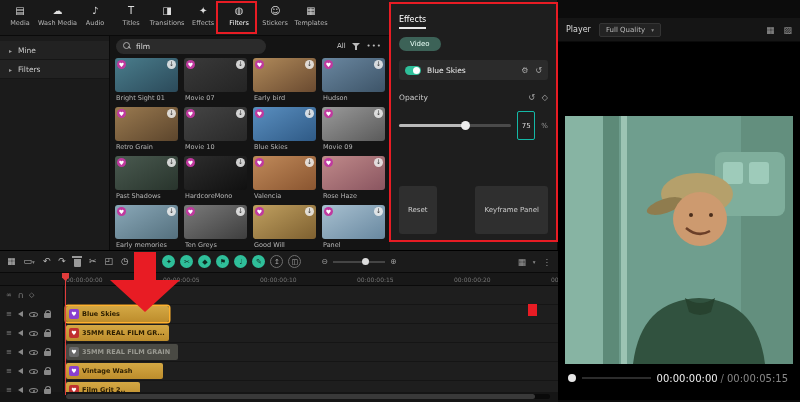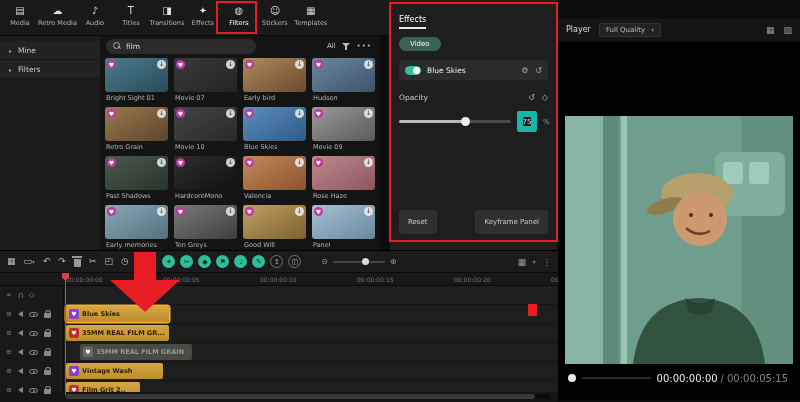--- a/index.html
+++ b/index.html
@@ -12,21 +12,21 @@
   .tab .ticon{font-size:10px;height:12px;line-height:12px;color:#ddd;}
   .tab .tlabel{font-size:6.5px;white-space:nowrap;}
   .tab.active{color:#fff;}
 
   
   #sidebar{position:absolute;left:0;top:36px;width:110px;height:214px;background:#1b1b1b;border-right:1px solid #0a0a0a;padding-top:5px;}
   .side-item{height:19px;display:flex;align-items:center;gap:6px;padding:0 9px;font-size:7.5px;color:#ccc;background:#222;border-bottom:1px solid #161616;}
   .tri{font-size:6px;color:#999;}
 
   
-  #browser{position:absolute;left:100px;top:36px;width:280px;height:214px;background:#141414;}
+  #browser{position:absolute;left:110px;top:36px;width:280px;height:214px;background:#141414;}
   .searchrow{height:20px;display:flex;align-items:center;padding:2px 8px 2px 6px;gap:6px;}
   .searchbox{flex:0 0 150px;height:15px;background:#2b2b2b;border-radius:8px;display:flex;align-items:center;padding:0 7px;gap:5px;}
   .searchbox input{background:transparent;border:none;color:#ddd;font-size:7.5px;width:100%;outline:none;}
   .glass{width:8px;height:8px;position:relative;flex:0 0 auto;}
   .glass::before{content:"";position:absolute;width:5px;height:5px;border:1px solid #aaa;border-radius:50%;}
   .glass::after{content:"";position:absolute;left:5px;top:5px;width:3px;height:1px;background:#aaa;transform:rotate(45deg);}
   .alltxt{margin-left:auto;font-size:7px;color:#ccc;}
   .funnel{position:relative;width:9px;height:9px;}
   .funnel::before{content:"";position:absolute;top:1px;left:0;border-left:4.5px solid transparent;border-right:4.5px solid transparent;border-top:4px solid #bbb;}
   .funnel::after{content:"";position:absolute;top:4px;left:3.5px;width:2px;height:4px;background:#bbb;}
@@ -44,24 +44,24 @@
   .effrow{margin-top:9px;height:20px;background:#2b2b2b;border-radius:3px;display:flex;align-items:center;gap:6px;padding:0 6px;}
   .toggle{width:16px;height:9px;border-radius:5px;background:#2fbf9a;position:relative;flex:0 0 auto;}
   .toggle::after{content:"";position:absolute;right:1px;top:1px;width:7px;height:7px;border-radius:50%;background:#fff;}
   .effname{font-size:7.5px;color:#eee;}
   .rowright{margin-left:auto;display:flex;gap:7px;color:#aaa;font-size:8px;align-items:center;}
   .oprow{margin-top:13px;display:flex;align-items:center;font-size:7.5px;color:#ccc;}
   .sliderrow{margin-top:9px;display:flex;align-items:center;gap:6px;}
   .eslider{position:relative;width:112px;height:3px;background:#4a4a4a;border-radius:2px;flex:0 0 auto;}
   .eslider .fill{width:58%;height:100%;background:#b9b9b9;border-radius:2px;}
   .eslider .knob{position:absolute;left:55%;top:-3px;width:9px;height:9px;border-radius:50%;background:#ededed;}
-  .valbox{width:20px;height:21px;border:6px solid #14b8a6;border-radius:2px;color:#ddd;font-size:7px;display:flex;align-items:center;justify-content:center;}
+  .valbox{width:20px;height:29px;border:1px solid #14b8a6;border-radius:2px;color:#ddd;font-size:7px;display:flex;align-items:center;justify-content:center;}
   .pct{font-size:7px;color:#999;}
   .epbuttons{position:absolute;left:9px;right:9px;bottom:16px;display:flex;justify-content:space-between;}
-  .btn{background:#2f2f2f;color:#ccc;font-size:7px;padding:8px 9px;border-radius:3px;cursor:pointer;}
+  .btn{background:#2f2f2f;color:#ccc;font-size:7px;padding:20px 9px;border-radius:3px;cursor:pointer;}
 
   
   #player{position:absolute;left:558px;top:18px;width:242px;height:382px;background:#000;}
   .pheader{height:24px;background:#151515;display:flex;align-items:center;padding:0 8px;gap:8px;border-bottom:1px solid #0a0a0a;}
   .plabel{font-size:8px;color:#ddd;}
   .pquality{background:#232323;border:1px solid #343434;border-radius:2px;font-size:7px;color:#bbb;padding:2px 6px;display:flex;gap:6px;align-items:center;}
   .phicons{margin-left:auto;display:flex;gap:9px;color:#999;font-size:9px;}
   .videowrap{position:absolute;left:7px;top:98px;width:228px;height:248px;background:#203830;}
   .progressrow{position:absolute;left:10px;right:12px;top:355px;height:10px;display:flex;align-items:center;gap:6px;}
   .pknob{width:8px;height:8px;border-radius:50%;background:#e6e6e6;flex:0 0 auto;}
@@ -121,21 +121,21 @@
 </head>
 <body>
 
 <div id="topbar">
   <div class="tab">
       <span class="ticon">▤</span>
       <span class="tlabel">Media</span>
     </div>
   <div class="tab">
       <span class="ticon">☁</span>
-      <span class="tlabel">Retro Media</span>
+      <span class="tlabel">Wash Media</span>
     </div>
   <div class="tab">
       <span class="ticon">♪</span>
       <span class="tlabel">Audio</span>
     </div>
   <div class="tab">
       <span class="ticon">T</span>
       <span class="tlabel">Titles</span>
     </div>
   <div class="tab">
@@ -472,21 +472,21 @@
         <span class="lbl">Blue Skies</span>
       </div>
     </div>
     <div class="trow">
       <div class="clip" style="left:2px;width:103px">
         <span class="badge red">♥</span>
         <span class="lbl">35MM REAL FILM GR...</span>
       </div>
     </div>
     <div class="trow">
-      <div class="clip dim" style="left:16px;width:112px">
+      <div class="clip dim" style="left:2px;width:112px">
         <span class="badge gray">♥</span>
         <span class="lbl">35MM REAL FILM GRAIN</span>
       </div>
     </div>
     <div class="trow">
       <div class="clip" style="left:2px;width:97px">
         <span class="badge">♥</span>
         <span class="lbl">Vintage Wash</span>
       </div>
     </div>

